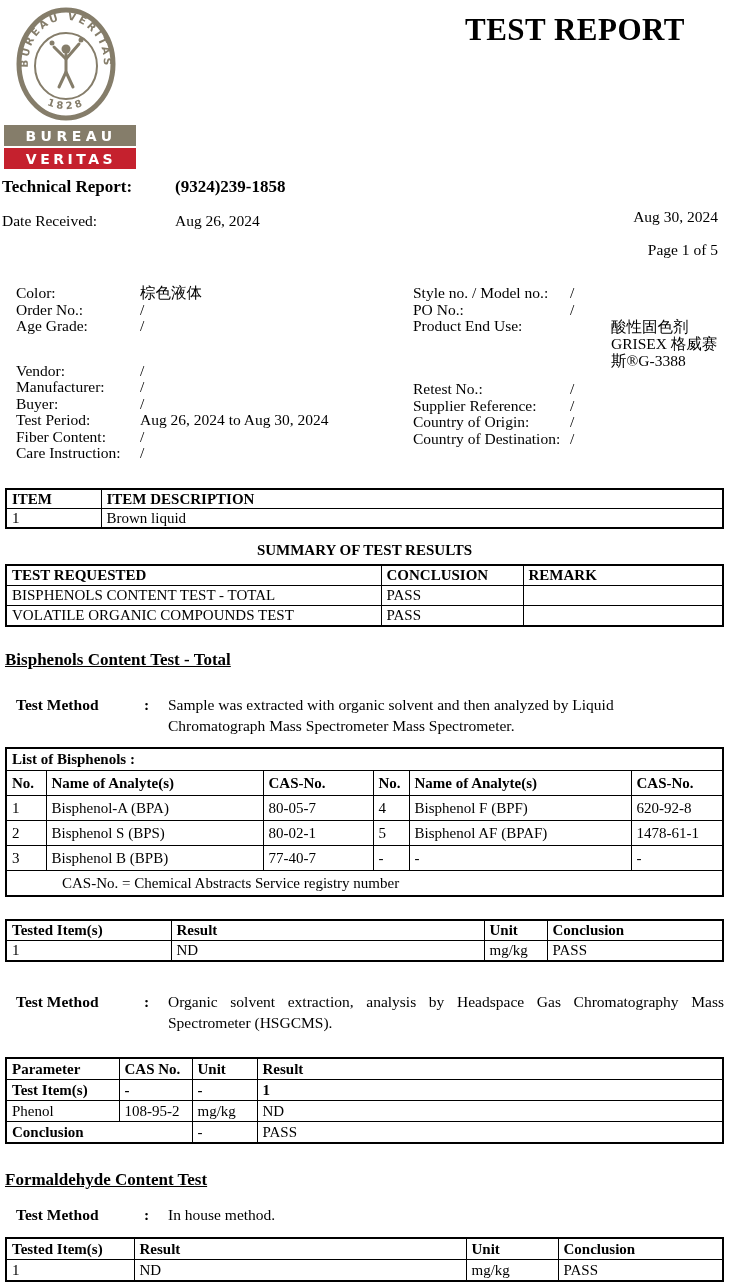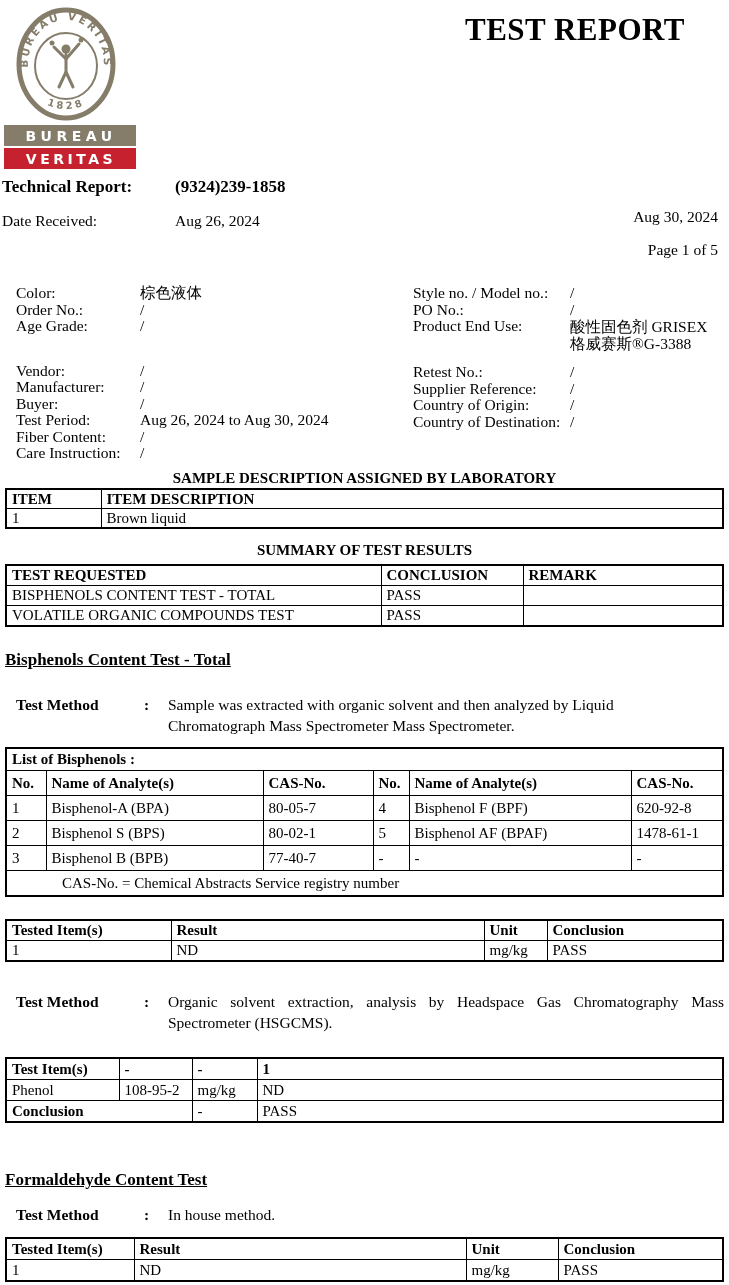--- a/index.html
+++ b/index.html
@@ -146,42 +146,41 @@
     <div class="info-row">
         <span class="info-label wide">Style no. / Model no.:</span>
         <span class="info-value">/</span>
       </div>
     <div class="info-row">
         <span class="info-label wide">PO No.:</span>
         <span class="info-value">/</span>
       </div>
     <div class="info-row">
         <span class="info-label wide">Product End Use:</span>
-        <span class="info-value" style="line-height:17px;">酸性固色剂 GRISEX 格威赛斯®G-3388</span>
+        <span class="info-value" style="line-height:17px;margin-left:41px;">酸性固色剂 GRISEX 格威赛斯®G-3388</span>
       </div>
     <div class="spacer12"></div>
     <div class="info-row">
         <span class="info-label wide">Retest No.:</span>
         <span class="info-value">/</span>
       </div>
     <div class="info-row">
         <span class="info-label wide">Supplier Reference:</span>
         <span class="info-value">/</span>
       </div>
     <div class="info-row">
         <span class="info-label wide">Country of Origin:</span>
         <span class="info-value">/</span>
       </div>
     <div class="info-row">
         <span class="info-label wide">Country of Destination:</span>
         <span class="info-value">/</span>
       </div>
   </div>
 
-  <div class="abs center-title" style="top:470px;">SAMPLE DESCRIPTION ASSIGNED BY LABORATORY</div>
   <table class="doc abs" style="left:5px; top:488px;">
     <colgroup>
         <col style="width:95px">
         <col>
       </colgroup>
     <tbody>
         <tr>
       <td class="b l">ITEM</td>
       <td class="b l">ITEM DESCRIPTION</td>
     </tr>
@@ -307,20 +306,26 @@
   </div>
 
   <table class="doc abs" style="left:5px; top:1057px;">
     <colgroup>
         <col style="width:113px">
         <col style="width:73px">
         <col style="width:65px">
         <col>
       </colgroup>
     <tbody>
+        <tr>
+      <td class="b c h20">Parameter</td>
+      <td class="b c h20">CAS No.</td>
+      <td class="b c h20">Unit</td>
+      <td class="b c h20">Result</td>
+    </tr>
     <tr>
       <td class="b c h20">Test Item(s)</td>
       <td class="b c h20">-</td>
       <td class="b c h20">-</td>
       <td class="b c h20">1</td>
     </tr>
     <tr>
       <td class="l h20">Phenol</td>
       <td class="c h20">108-95-2</td>
       <td class="c h20">mg/kg</td>

